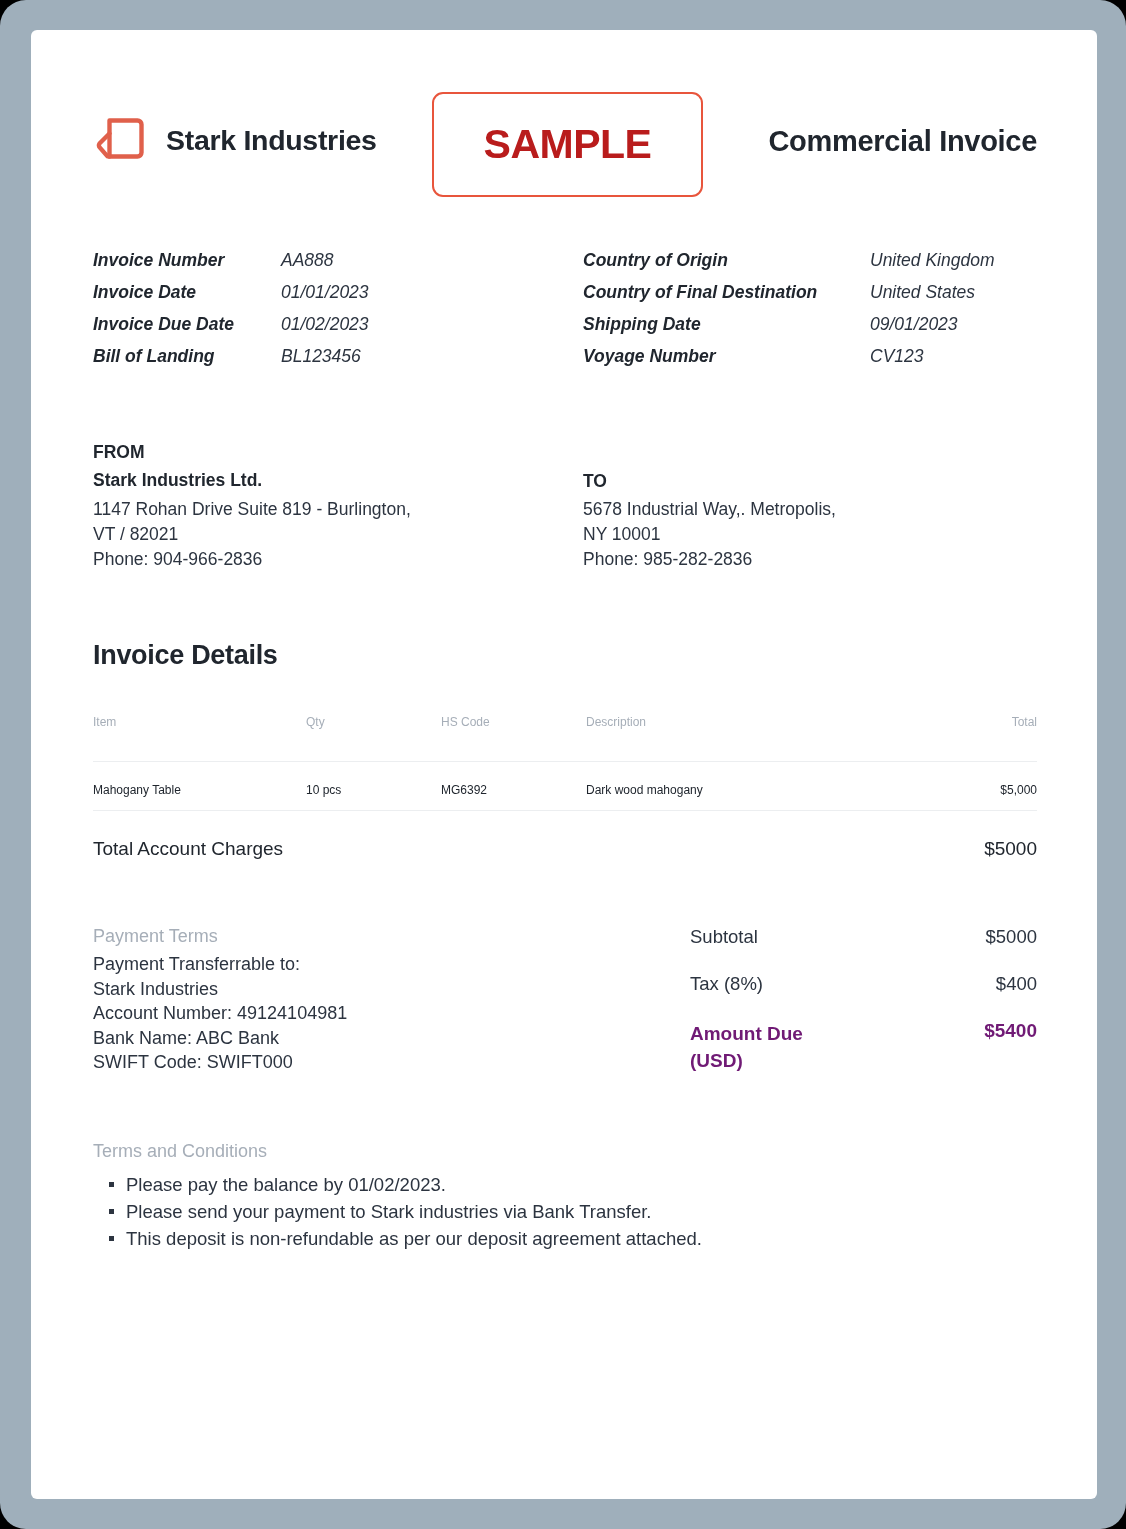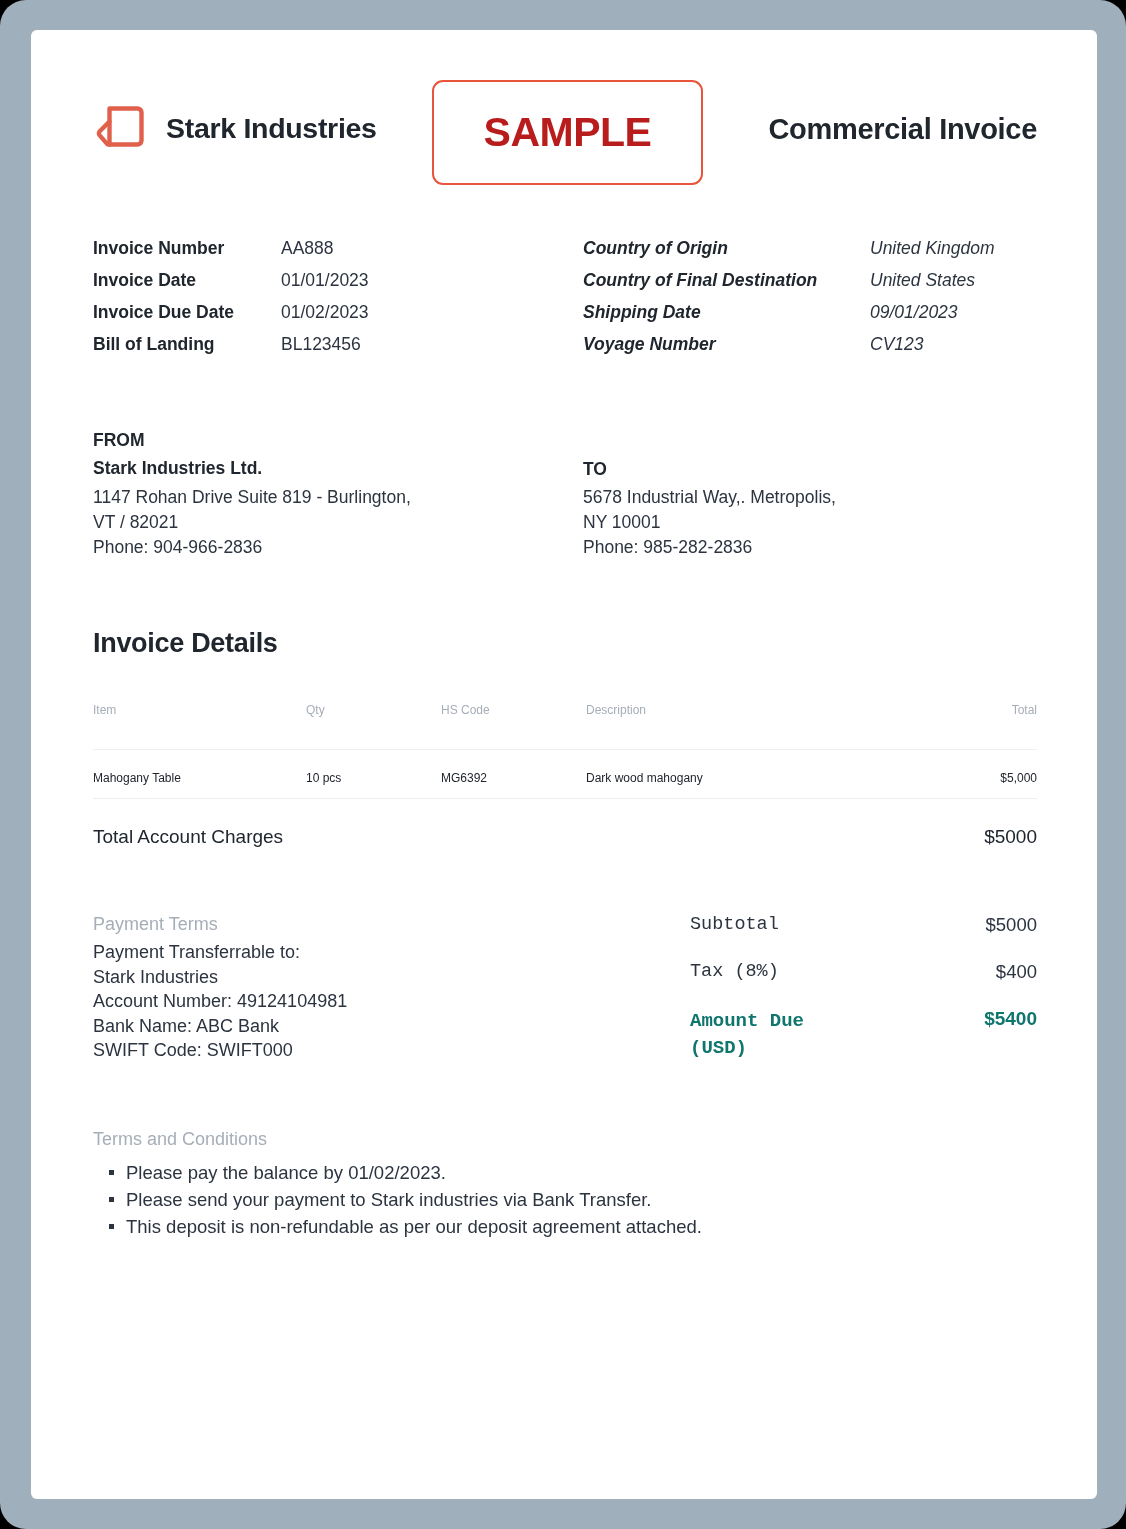--- a/index.html
+++ b/index.html
@@ -28,21 +28,21 @@
     height: 100%;
     background: #ffffff;
     border-radius: 6px;
     position: relative;
     overflow: hidden;
   }
 
   .inner {
     position: absolute;
     left: 62px;
-    top: 4px;
+    top: 16px;
     width: 944px;
   }
 
   
   .header {
     position: relative;
     height: 130px;
     margin-top: 36px;
   }
   .brand {
@@ -96,21 +96,21 @@
     letter-spacing: -0.3px;
     white-space: nowrap;
   }
 
   
   .meta {
     display: flex;
     margin-top: 38px;
   }
   .meta-col { position: relative; }
-  .meta-col.left  { width: 490px; }
+  .meta-col.left  { width: 490px; font-style: italic; }
   .meta-col.right { width: 454px; font-style: italic; }
 
   .meta-row {
     display: flex;
     align-items: baseline;
     height: 32px;
   }
   .meta-label {
     font-size: 17.5px;
     font-weight: bold;
@@ -227,30 +227,30 @@
     margin-top: 5px;
     white-space: pre-line;
   }
 
   .tot-row {
     position: relative;
     height: 47px;
   }
   .tot-row .tl {
     position: absolute; left: 14px; top: 0;
-    font-size: 18.5px; color: #2c3440; font-family: Liberation Mono, monospace;
+    font-size: 18.5px; color: #2c3440;
   }
   .tot-row .tv {
     position: absolute; right: 0; top: 0;
     font-size: 18.5px; color: #2c3440;
   }
   .tot-row.strong .tl,
   .tot-row.strong .tv {
     font-weight: bold;
-    color: #0f766e;
+    color: #701a75;
     font-size: 19px;
   }
   .tot-row.strong .tl { width: 150px; line-height: 27px; }
 
   
   .terms { margin-top: 66px; }
   .terms-list {
     list-style: none;
     margin-top: 9px;
   }

